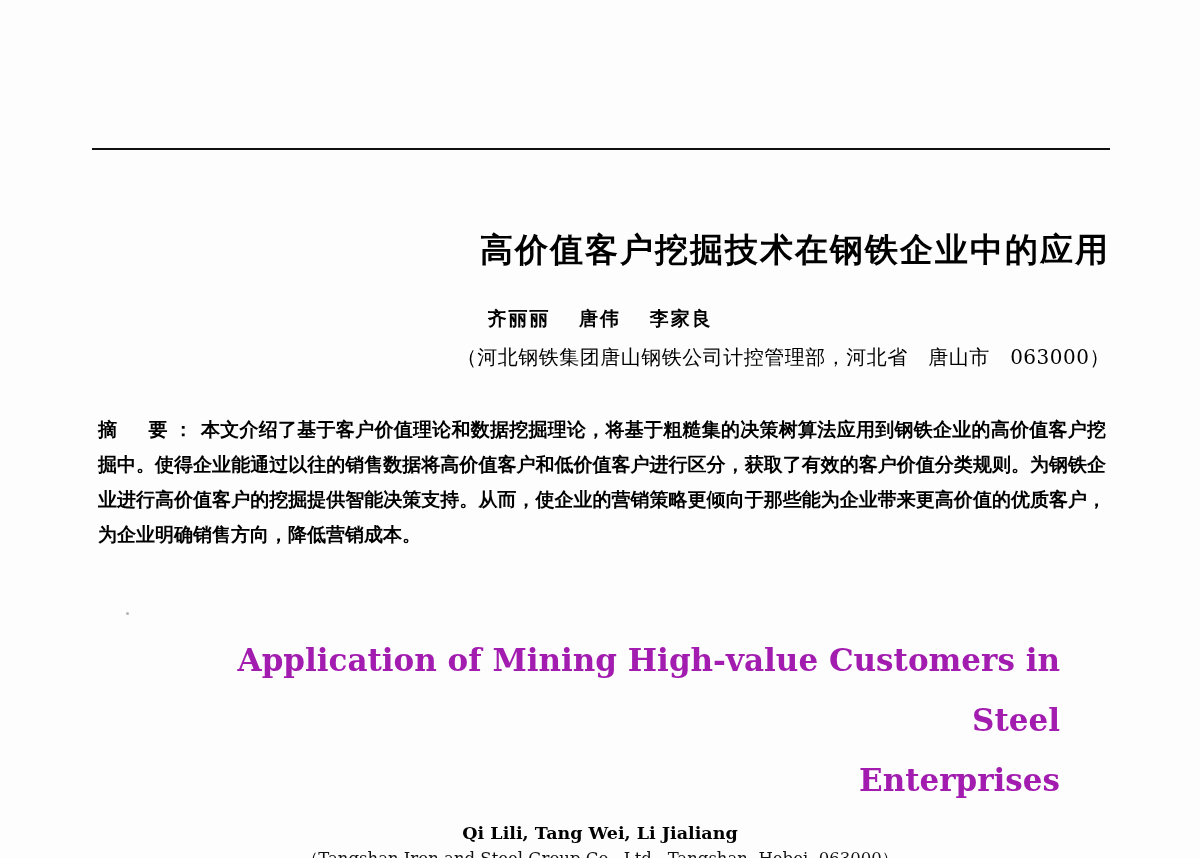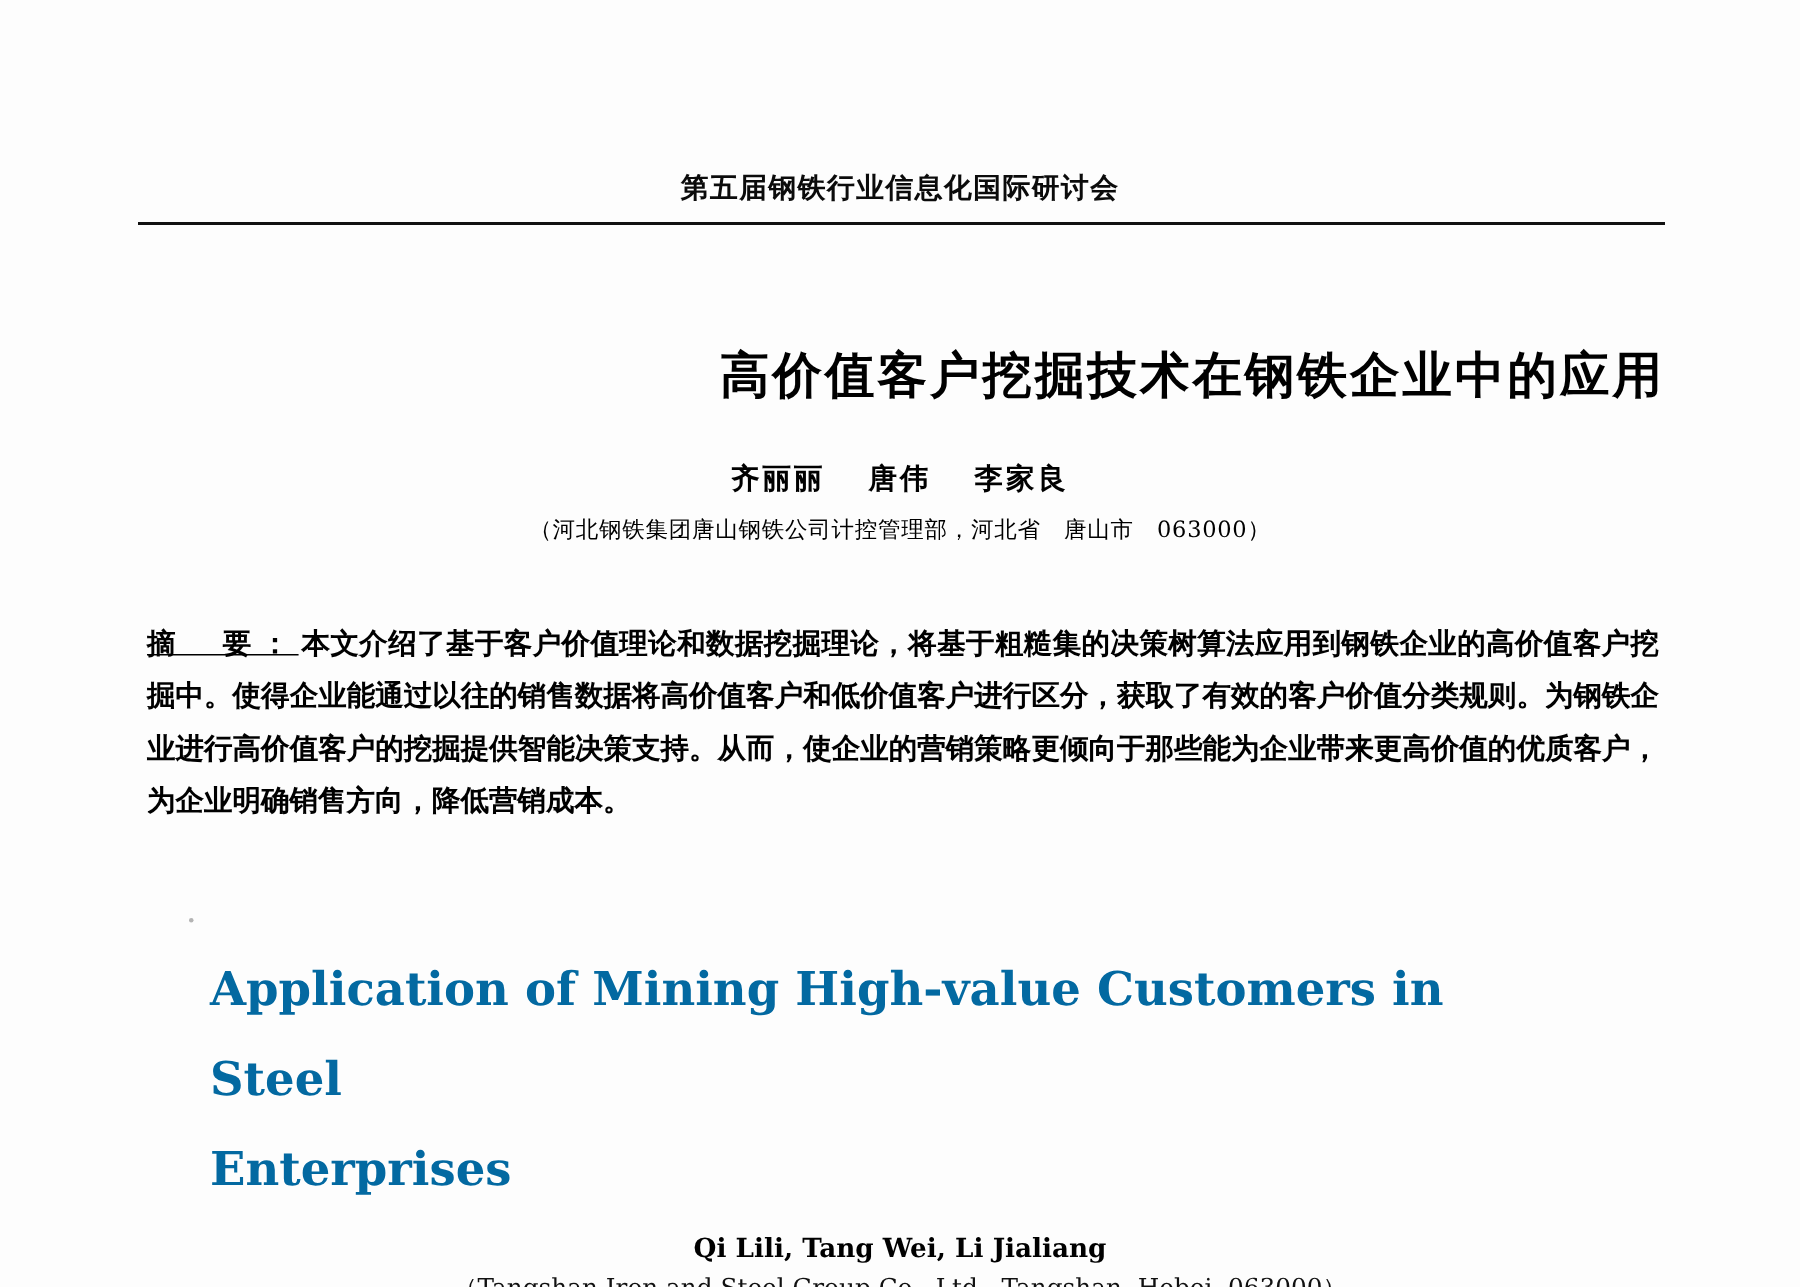--- a/index.html
+++ b/index.html
@@ -74,61 +74,60 @@
     letter-spacing: 2px;
   }
   .cn-authors span { margin: 4px 10px; }
 
   
   .cn-affil {
     position: absolute;
     top: 344px;
     left: 90px;
     width: 1020px;
-    text-align: center;
+    text-align: right;
     font-family: "DejaVu Serif", serif;
-    font-size: 15px;
+    font-size: 20px;
     letter-spacing: 0.5px;
   }
 
   
   .abstract {
     position: absolute;
     top: 412px;
     left: 98px;
     width: 1008px;
     font-family: "DejaVu Serif", serif;
     font-size: 19px;
     line-height: 35px;
     text-align: justify;
     color: #000;
   }
   .abstract-label {
     font-weight: bold;
     letter-spacing: 6px;
     margin-right: 2px;
-    text-decoration: underline;
   }
   .abstract-body {
     font-weight: 600;
     margin-top: 41px;
   }
 
   
   .en-title {
     position: absolute;
     top: 630px;
     left: 140px;
     width: 920px;
-    text-align: left;
+    text-align: right;
     font-family: "DejaVu Serif", serif;
     font-weight: bold;
     font-size: 31px;
     line-height: 60px;
-    color: #0369a1;
+    color: #a21caf;
   }
 
   
   .en-authors {
     position: absolute;
     top: 812px;
     left: 90px;
     width: 1020px;
     text-align: center;
     font-family: "DejaVu Serif", serif;
@@ -160,23 +159,20 @@
     height: 3px;
     background: #b4b4b4;
     border-radius: 50%;
   }
 </style>
 </head>
 <body>
 
 <div class="page">
 
-  <div class="runhead">
-    <span class="runhead-text">第五届钢铁行业信息化国际研讨会</span>
-  </div>
   <div class="runhead-rule"></div>
 
   <div class="cn-title">高价值客户挖掘技术在钢铁企业中的应用</div>
 
   <div class="cn-authors">
     <span>齐丽丽</span>
     <span>唐伟</span>
     <span>李家良</span>
   </div>
 

